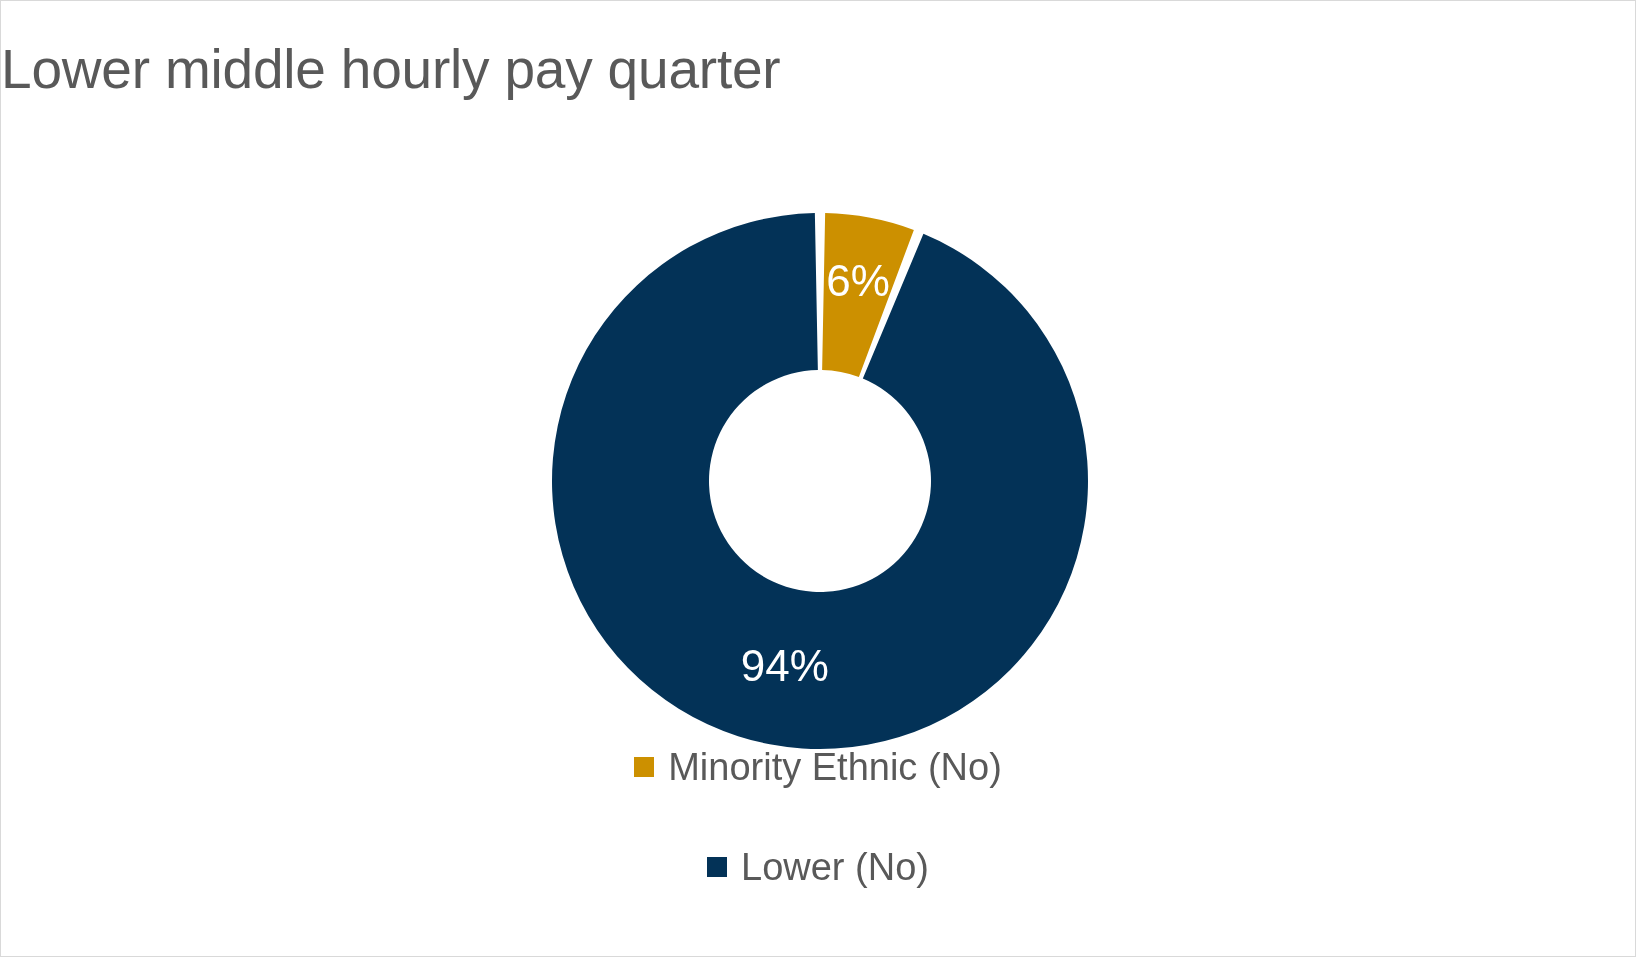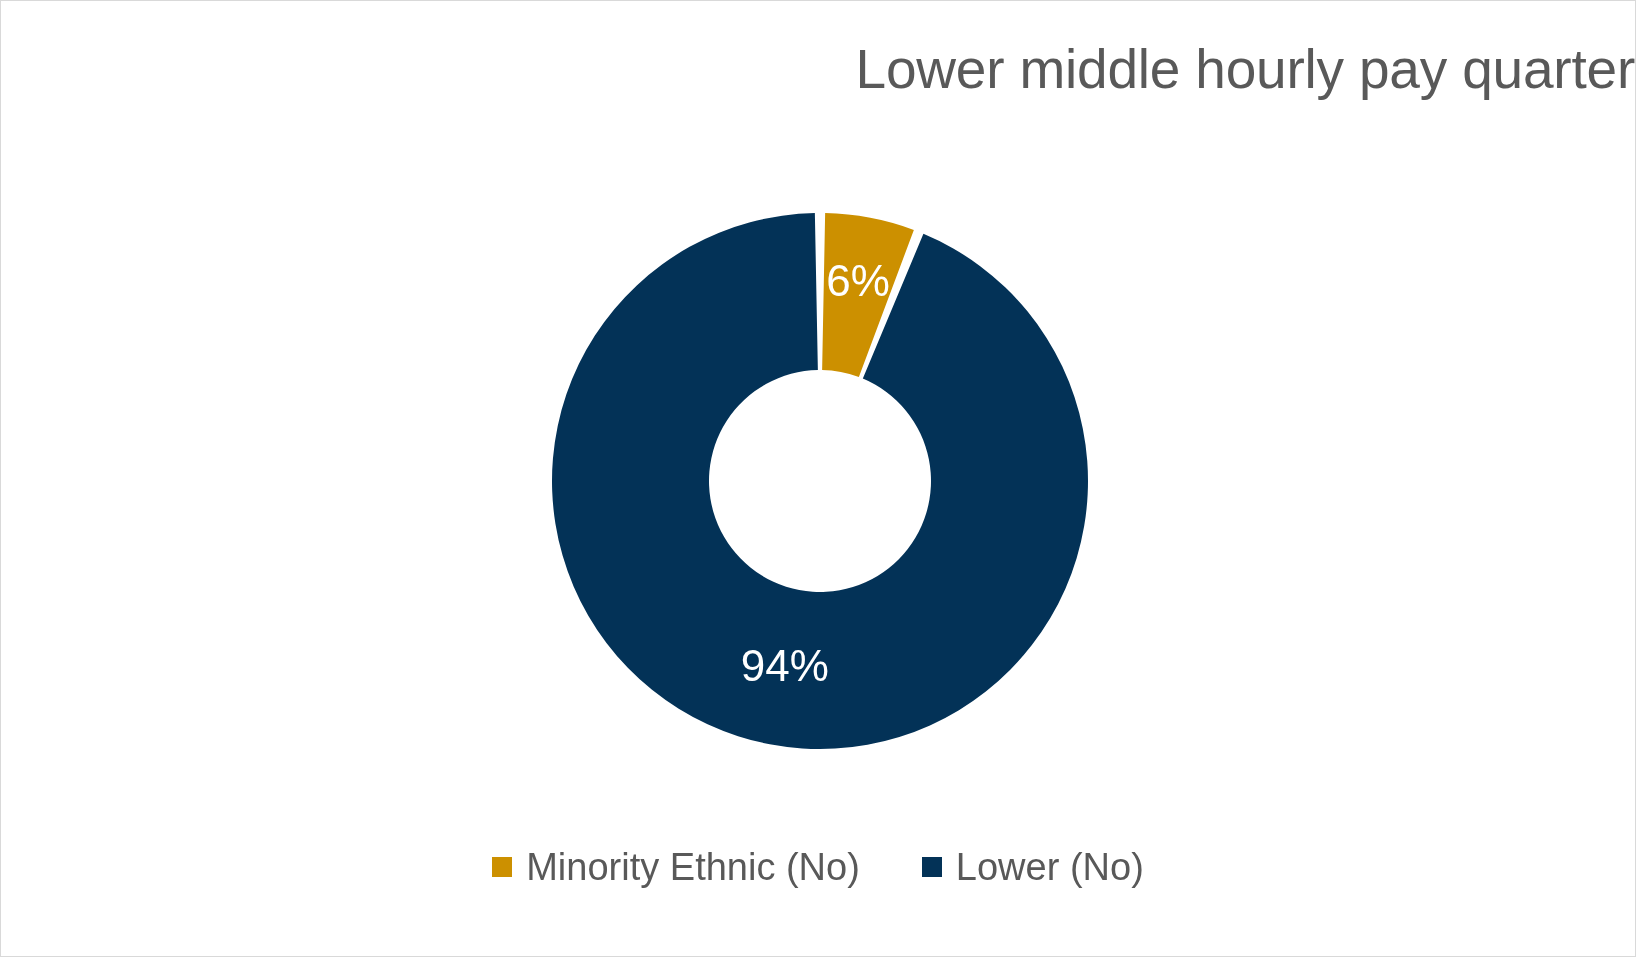--- a/index.html
+++ b/index.html
@@ -17,21 +17,21 @@
     background: #ffffff;
     border: 1px solid #d9d9d9;
     box-sizing: border-box;
     overflow: hidden;
   }
   .chart-title {
     position: absolute;
     top: 38px;
     left: 0;
     width: 100%;
-    text-align: right;
+    text-align: left;
     font-size: 55px;
     font-weight: 400;
     color: #595959;
     letter-spacing: -0.2px;
     line-height: 1.1;
     white-space: nowrap;
   }
   .donut-wrap {
     position: absolute;
     left: 0;
@@ -49,21 +49,21 @@
     font-family: "Liberation Sans", sans-serif;
     font-size: 44px;
     fill: #ffffff;
   }
   .legend {
     position: absolute;
     left: 0;
     bottom: 70px;
     width: 100%;
     display: flex;
-    flex-direction: row;
+    flex-direction: column;
     justify-content: center;
     align-items: center;
     gap: 62px;
   }
   .legend-item {
     display: flex;
     flex-direction: row;
     align-items: center;
     gap: 14px;
   }

